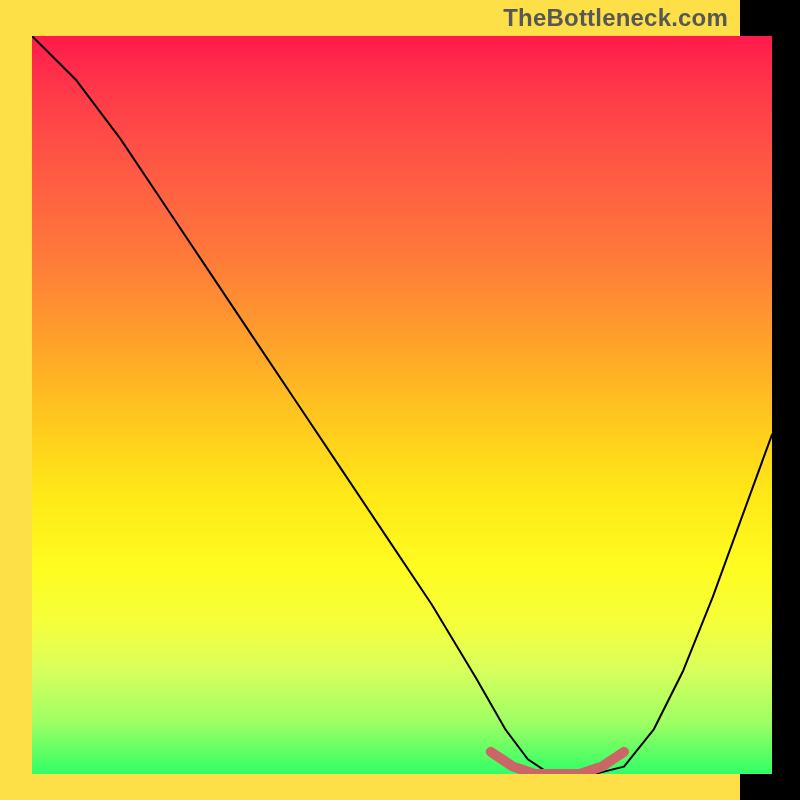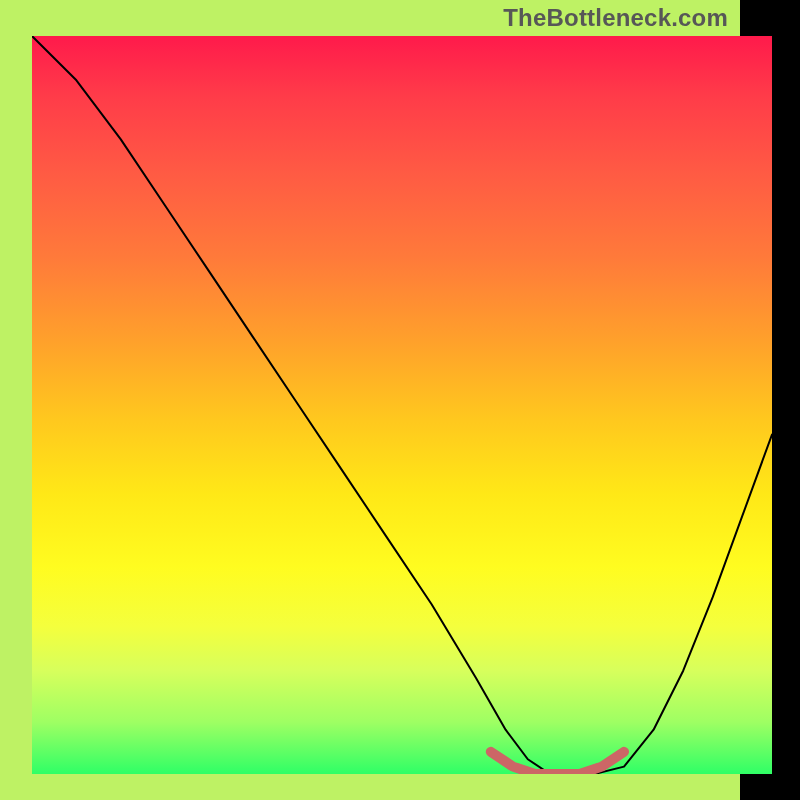--- a/index.html
+++ b/index.html
@@ -7,21 +7,21 @@
     padding: 0;
     width: 800px;
     height: 800px;
     background: #000000;
     overflow: hidden;
   }
   .container {
     position: relative;
     width: 740px;
     height: 800px;
-    background: #bef264;
+    background: #fde047;
   }
   .watermark {
     position: absolute;
     top: 4px;
     right: 12px;
     color: #575757;
     font-family: Arial, Helvetica, sans-serif;
     font-size: 24px;
     font-weight: 600;
     letter-spacing: 0.2px;

